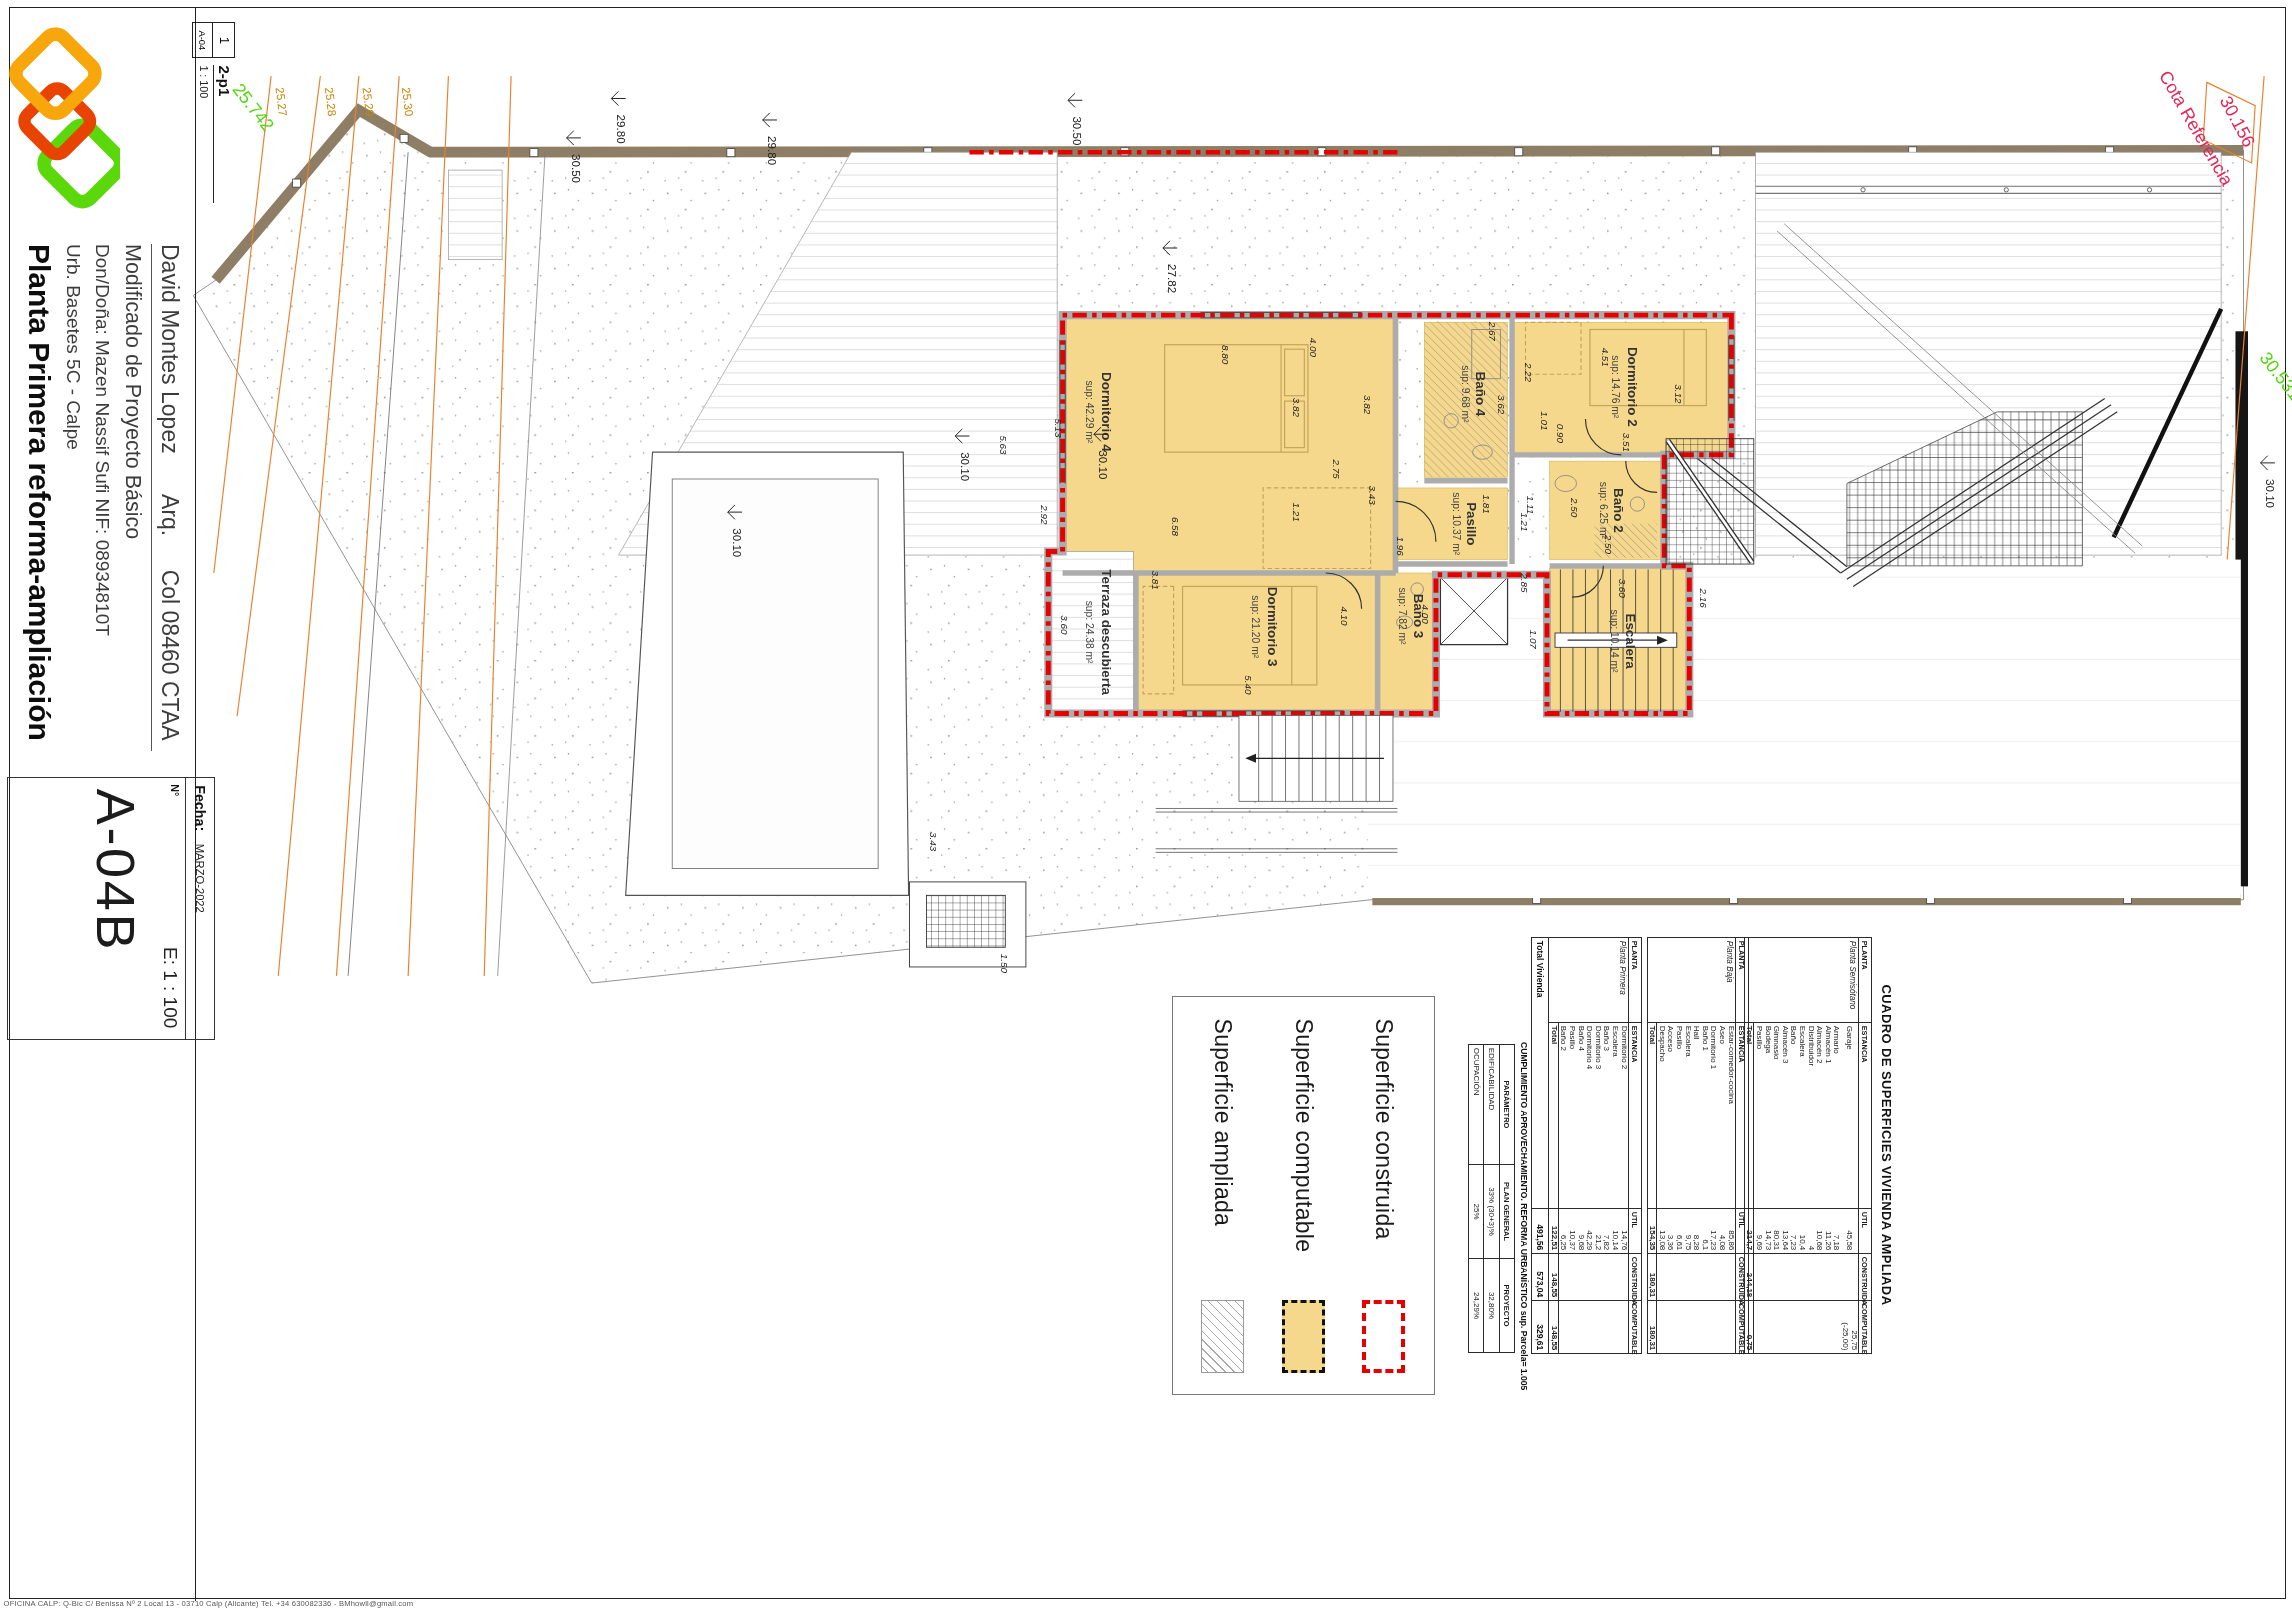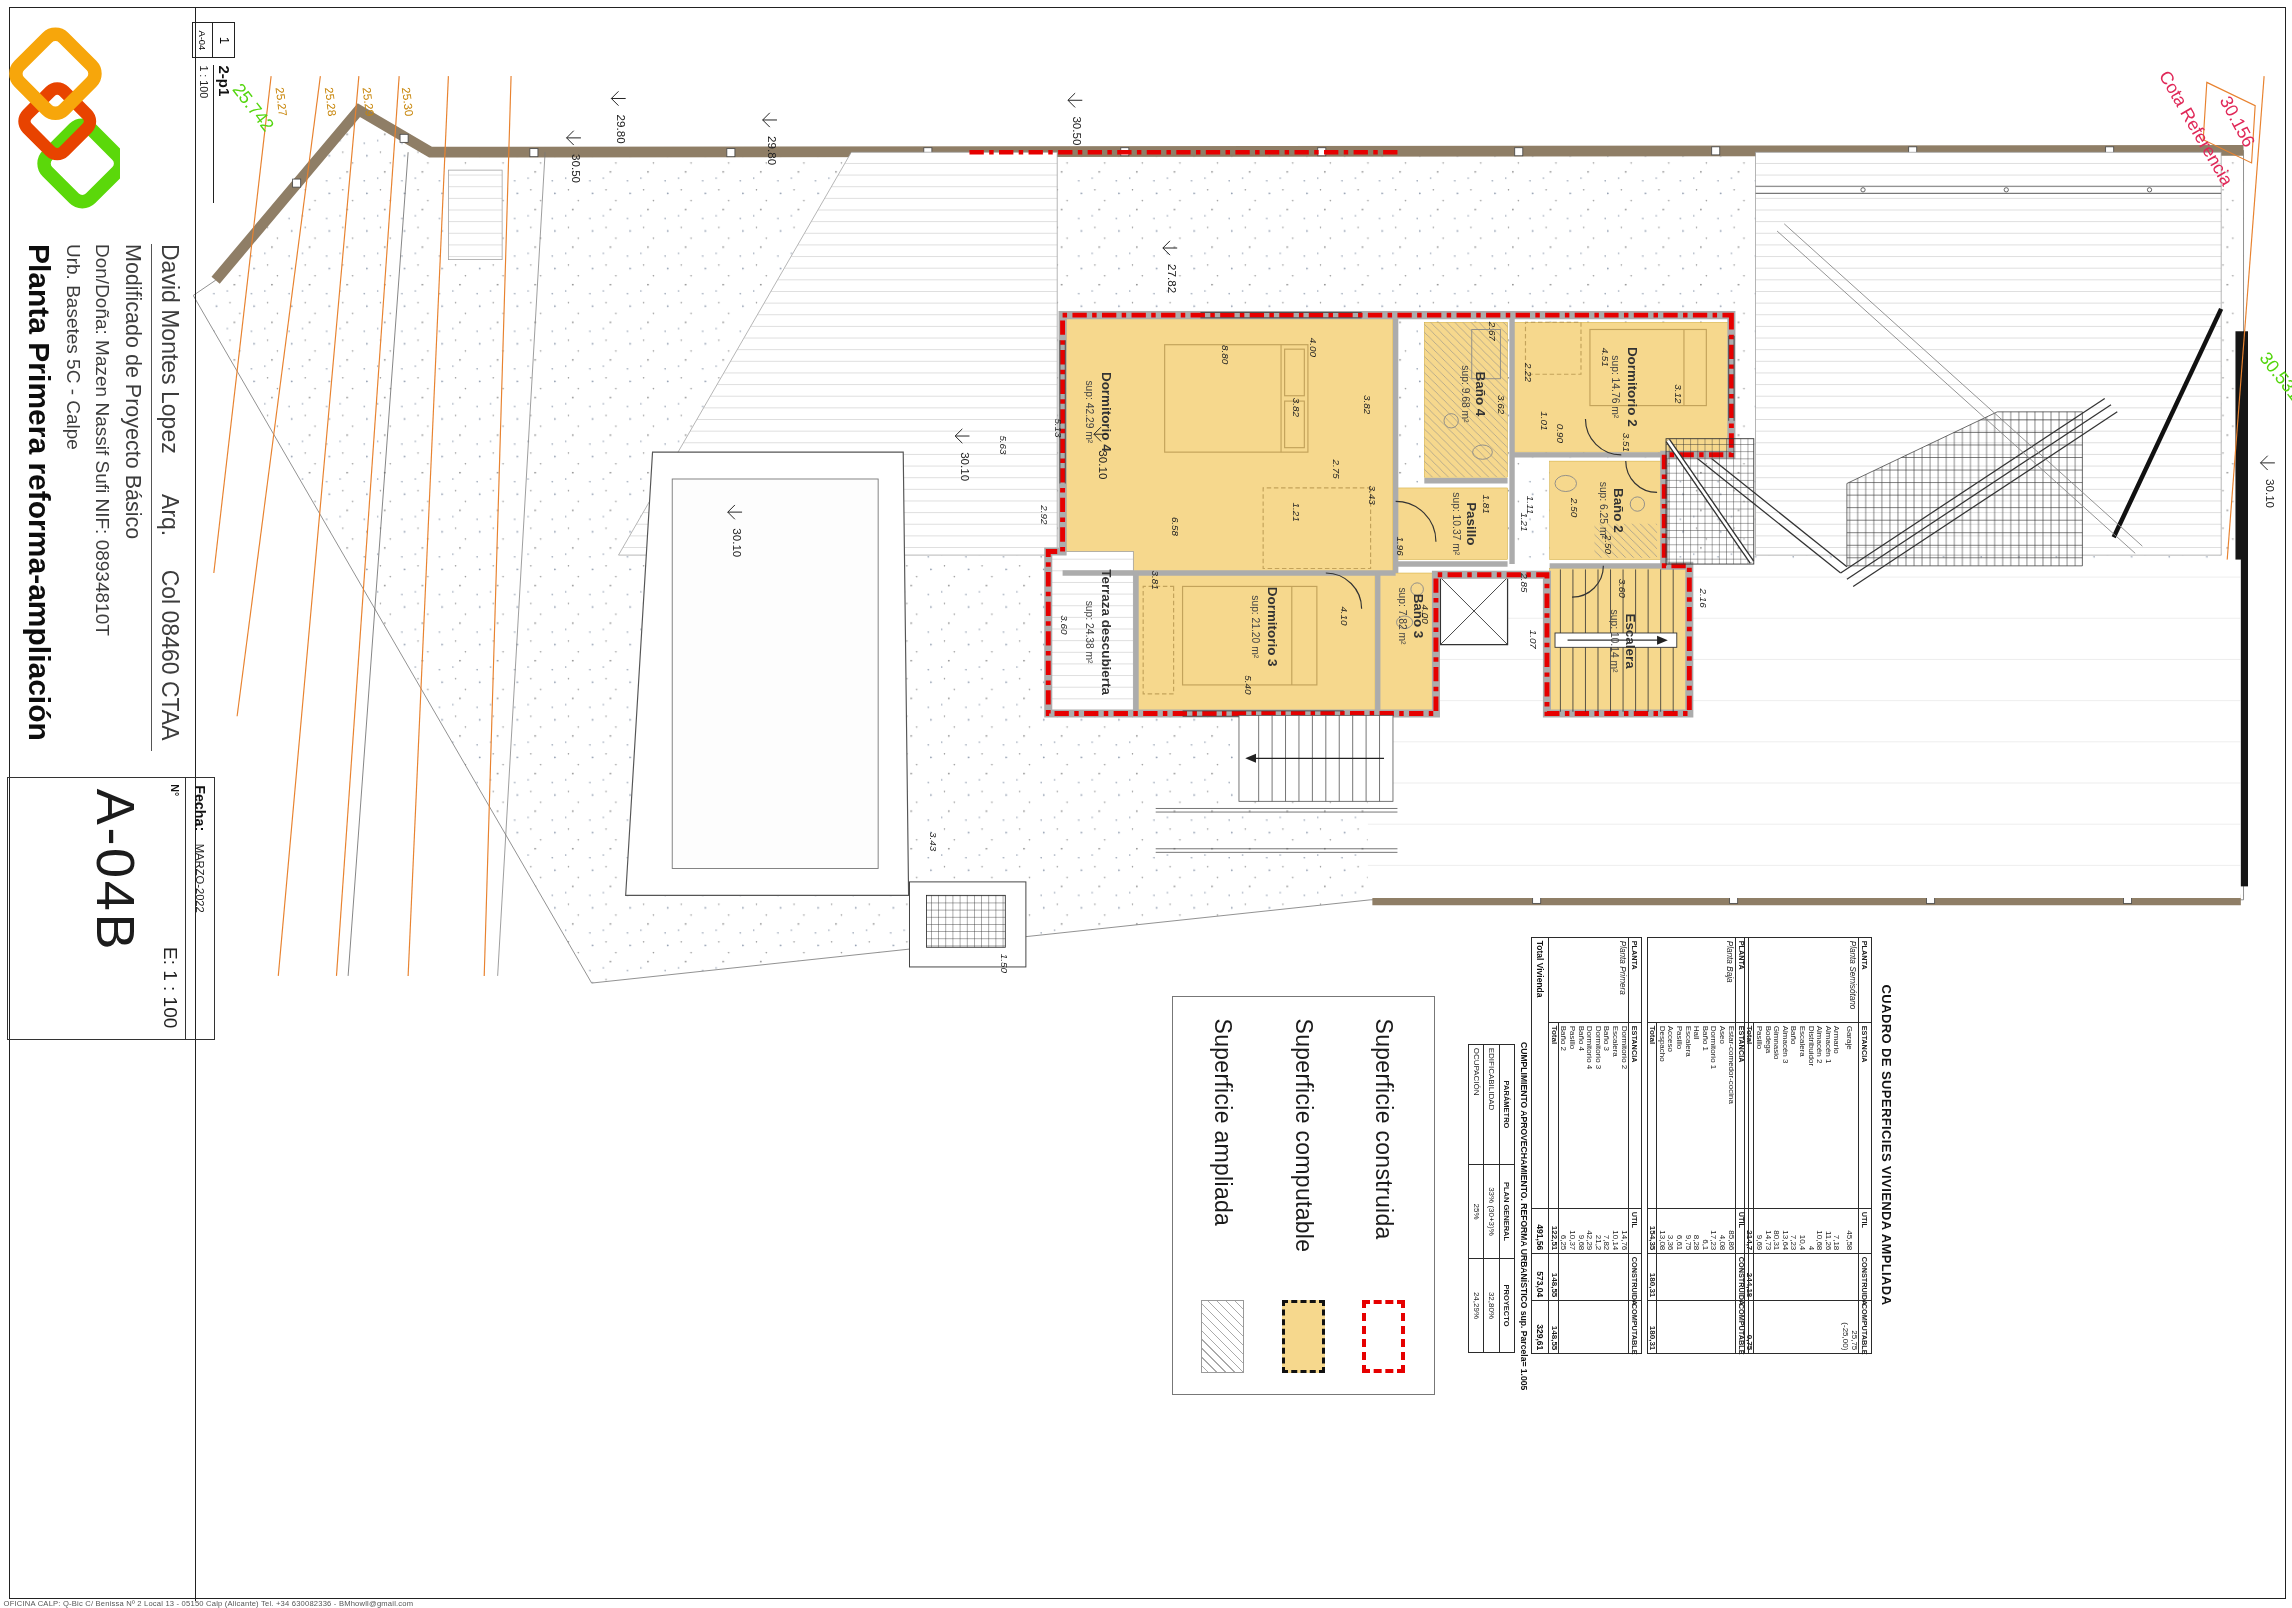--- a/index.html
+++ b/index.html
@@ -766,15 +766,15 @@
         <span class="leg-label">Superficie computable</span>
         <span class="leg-swatch sw-yellow"></span>
       </div>
       <div class="leg-row">
         <span class="leg-label">Superficie ampliada</span>
         <span class="leg-swatch sw-hatch"></span>
       </div>
     </div>
   </div>
 
-  <div class="footer">OFICINA CALP: Q-Bic C/ Benissa Nº 2 Local 13 - 05150 Calp (Alicante) Tel. +34 630082336 - BMhowll@gmail.com</div>
+  <div class="footer">OFICINA CALP: Q-Bic C/ Benissa Nº 2 Local 13 - 03710 Calp (Alicante) Tel. +34 630082336 - BMhowll@gmail.com</div>
 </div>
 
 
 </body></html>

